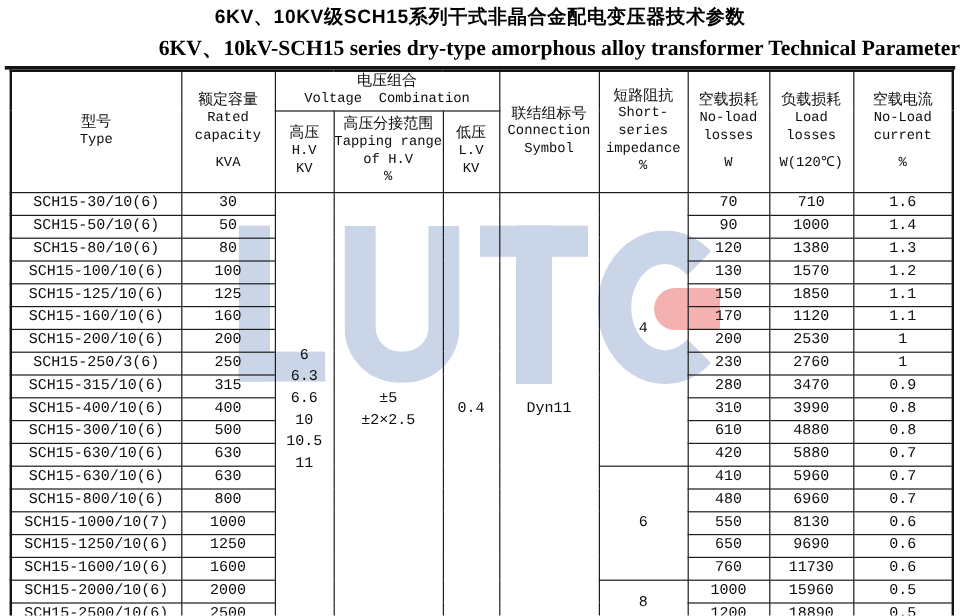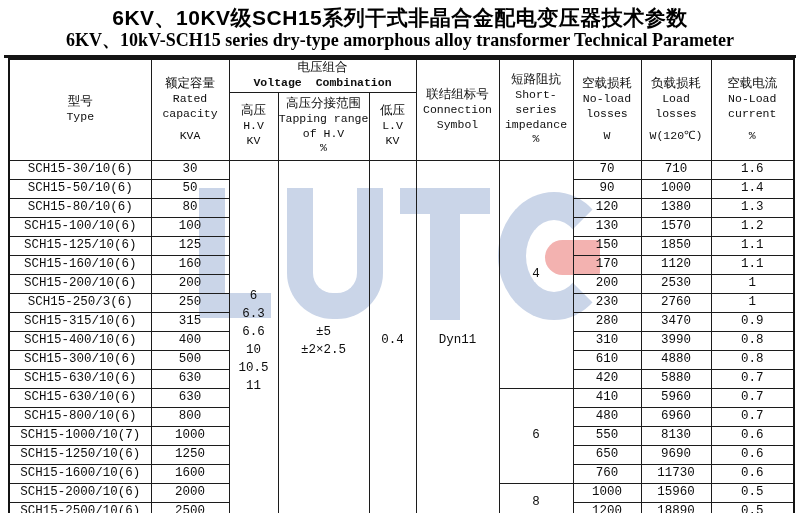--- a/index.html
+++ b/index.html
@@ -3,24 +3,24 @@
 <meta charset="utf-8">
 <style>
   html, body { margin:0; padding:0; }
   body {
     width:800px; height:513px; background:#ffffff; position:relative;
     overflow:hidden; font-family:"Liberation Mono", monospace; color:#0d0d0d;
   }
   .title-zh {
     position:absolute; top:4px; left:0; width:800px; text-align:center;
     font-family:"Liberation Sans", sans-serif; font-weight:bold;
-    font-size:21px; color:#000; letter-spacing:0.5px; white-space:nowrap;
+    font-size:16px; color:#000; letter-spacing:0.5px; white-space:nowrap;
   }
   .title-en {
-    position:absolute; top:28px; left:0; width:800px; text-align:center;
+    position:absolute; top:28px; left:0; width:800px; text-align:right;
     font-family:"Liberation Serif", serif; font-weight:bold;
     font-size:18px; color:#000; white-space:nowrap;
   }
   .top-rule {
     position:absolute; top:55px; left:4px; width:792px; height:3px;
     background:#141414; z-index:3;
   }
   
   .watermark { position:absolute; inset:0; z-index:0; }
   .wm { position:absolute; }
@@ -52,21 +52,21 @@
     vertical-align:middle; font-weight:normal; color:#0d0d0d;
     background:transparent; overflow:hidden;
   }
   th { font-size:11.5px; line-height:1.28; }
   th .zh { font-size:12.5px; }
   thead tr.h1 { height:33px; }
   thead tr.h2 { height:68px; }
   tbody td { height:18px; font-size:12.5px; line-height:17px; white-space:nowrap; }
   .unit-gap { margin-top:7px; }
   .multiline { line-height:18px; }
-  .wide { word-spacing:7px;font-weight:bold; }
+  .wide { word-spacing:7px; }
 </style>
 </head>
 <body style="--wmc: #cad5e8; --wma: #f3b2b0;">
 
 <div class="watermark">
   <div class="wm wm-l-stem"></div>
   <div class="wm wm-l-foot"></div>
   <div class="wm wm-u"></div>
   <div class="wm wm-t-bar"></div>
   <div class="wm wm-t-stem"></div>

